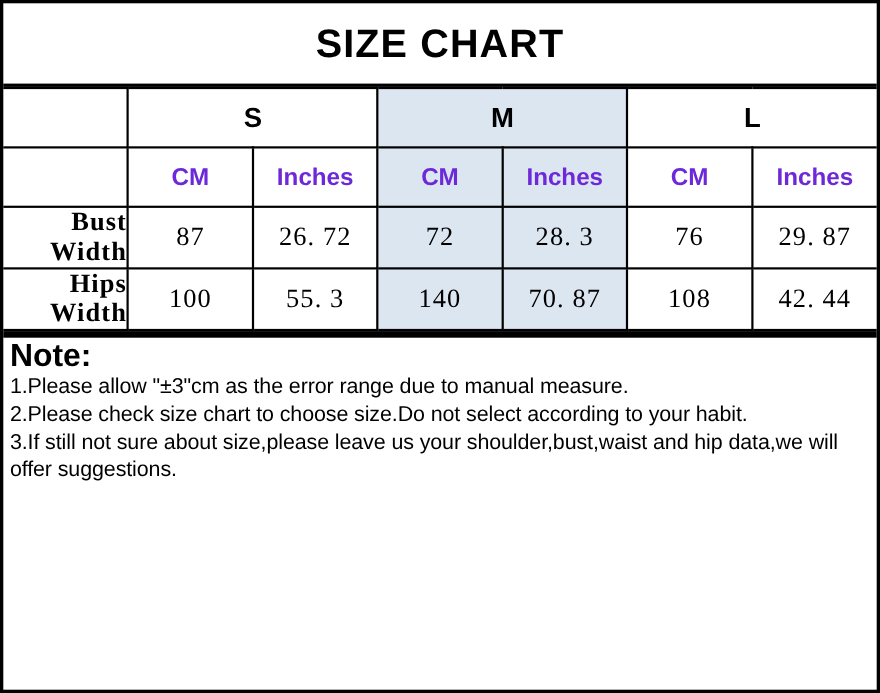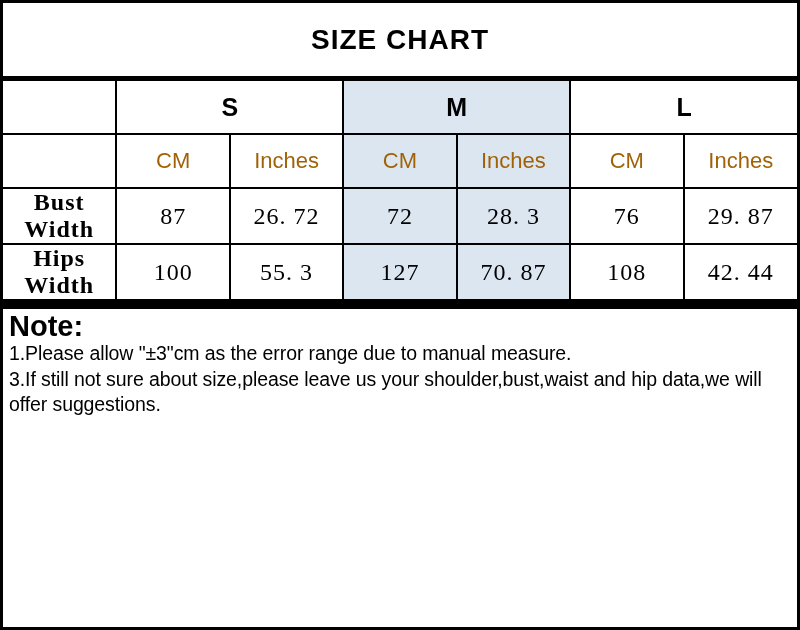--- a/index.html
+++ b/index.html
@@ -26,21 +26,21 @@
     height: 76px;
     display: flex;
     align-items: center;
     justify-content: center;
     border-bottom: 3px solid #000000;
     box-sizing: border-box;
   }
   .title-bar .title {
     font-family: "Liberation Sans", sans-serif;
     font-weight: bold;
-    font-size: 28px;
+    font-size: 36px;
     letter-spacing: 1px;
   }
   table.size-table {
     border-collapse: collapse;
     width: 100%;
     table-layout: fixed;
   }
   table.size-table td {
     border: 2px solid #000000;
     text-align: center;
@@ -49,49 +49,50 @@
     padding: 0;
   }
   table.size-table tr.size-row td {
     height: 52px;
     font-family: "Liberation Sans", sans-serif;
     font-weight: bold;
     font-size: 25px;
   }
   table.size-table tr.unit-row td {
     height: 52px;
-    color: #a16207;
+    color: #6d28d9;
     font-family: "Liberation Sans", sans-serif;
-    font-weight: normal;
+    font-weight: bold;
     font-size: 22px;
   }
   table.size-table tr.data-row td {
     height: 45px;
     font-family: "Liberation Serif", serif;
     font-size: 24px;
     letter-spacing: 1px;
   }
   table.size-table td.rowlabel {
     font-family: "Liberation Sans", sans-serif;
     font-weight: bold;
     font-size: 25px;
     letter-spacing: 0;
   }
   table.size-table td.edge-left {
     border-left: none;
+    text-align: right;
   }
   table.size-table td.edge-right {
     border-right: none;
   }
   .hl {
     background: #dce6f1;
   }
   .note {
     flex: 1;
-    border-top: 8px solid #000000;
+    border-top: 6px solid #000000;
     padding: 2px 6px 0 6px;
     box-sizing: border-box;
     font-family: "Liberation Sans", sans-serif;
   }
   .note h2 {
     margin: 0;
     font-size: 29px;
     font-weight: bold;
     line-height: 1.05;
     letter-spacing: 0;
@@ -138,28 +139,29 @@
       <td class="hl">28. 3</td>
       <td>76</td>
       <td class="edge-right">29. 87</td>
     </tr>
 
 
     <tr class="data-row">
       <td class="rowlabel edge-left">Hips Width</td>
       <td>100</td>
       <td>55. 3</td>
-      <td class="hl">127</td>
+      <td class="hl">140</td>
       <td class="hl">70. 87</td>
       <td>108</td>
       <td class="edge-right">42. 44</td>
     </tr>
 
   </tbody>
     </table>
 
   <div class="note">
     <h2>Note:</h2>
     <p>1.Please allow "±3"cm as the error range due to manual measure.</p>
+    <p>2.Please check size chart to choose size.Do not select according to your habit.</p>
     <p>3.If still not sure about size,please leave us your shoulder,bust,waist and hip data,we will offer suggestions.</p>
   </div>
 
 </div>
 
 </body></html>

